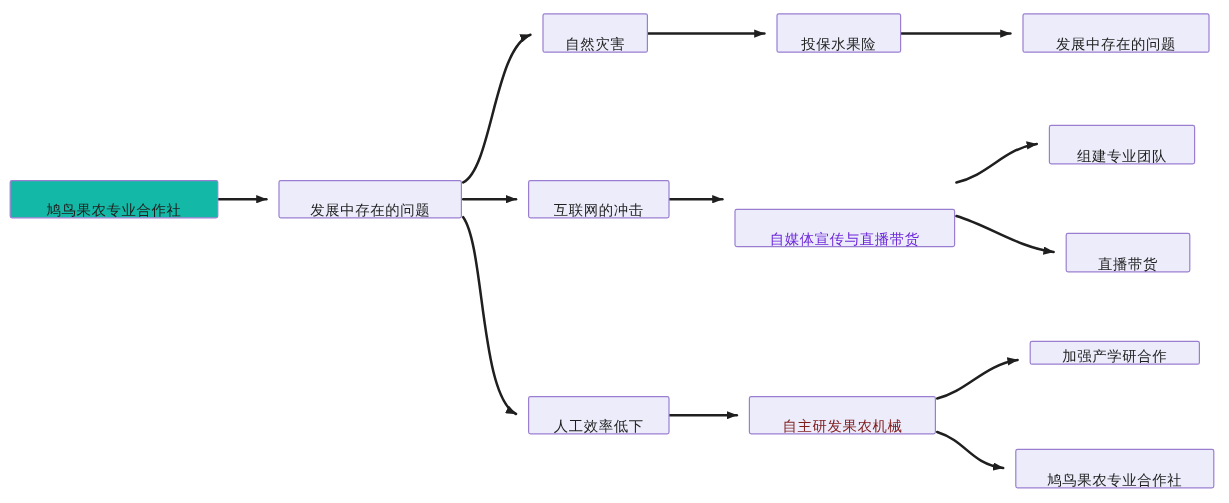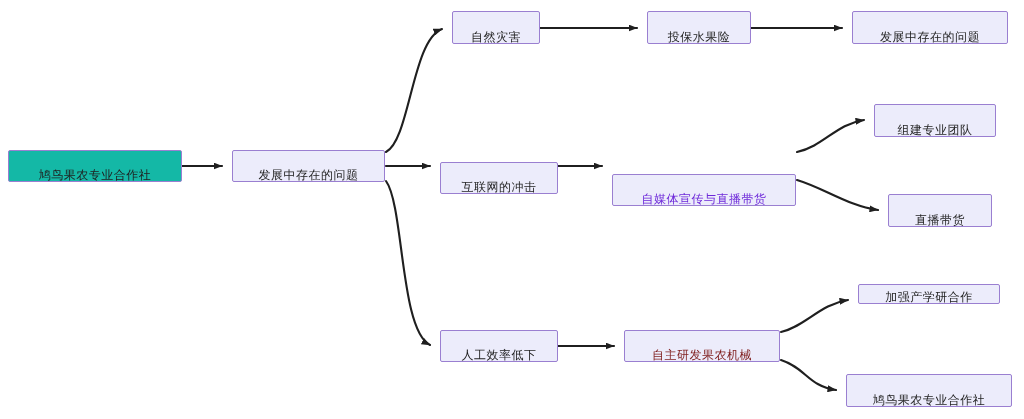--- a/index.html
+++ b/index.html
@@ -80,21 +80,21 @@
       </div>
       <div class="node" style="left: 452px; top: 11px; width: 88px; height: 33px; background: rgb(236, 236, 251); border-color: rgb(154, 127, 209); color: rgb(31, 31, 31);">
         <span class="node-label">自然灾害</span>
       </div>
       <div class="node" style="left: 647px; top: 11px; width: 104px; height: 33px; background: rgb(236, 236, 251); border-color: rgb(154, 127, 209); color: rgb(31, 31, 31);">
         <span class="node-label">投保水果险</span>
       </div>
       <div class="node" style="left: 852px; top: 11px; width: 156px; height: 33px; background: rgb(236, 236, 251); border-color: rgb(154, 127, 209); color: rgb(31, 31, 31);">
         <span class="node-label">发展中存在的问题</span>
       </div>
-      <div class="node" style="left: 440px; top: 150px; width: 118px; height: 32px; background: rgb(236, 236, 251); border-color: rgb(154, 127, 209); color: rgb(31, 31, 31); margin-top: 12px;">
+      <div class="node" style="left: 440px; top: 150px; width: 118px; height: 32px; background: rgb(236, 236, 251); border-color: rgb(154, 127, 209); color: rgb(31, 31, 31);">
         <span class="node-label">互联网的冲击</span>
       </div>
       <div class="node" style="left: 612px; top: 150px; width: 184px; height: 32px; background: rgb(236, 236, 251); border-color: rgb(154, 127, 209); color: #6d28d9; margin-top: 24px;">
         <span class="node-label">自媒体宣传与直播带货</span>
       </div>
       <div class="node" style="left: 874px; top: 104px; width: 122px; height: 33px; background: rgb(236, 236, 251); border-color: rgb(154, 127, 209); color: rgb(31, 31, 31);">
         <span class="node-label">组建专业团队</span>
       </div>
       <div class="node" style="left: 888px; top: 194px; width: 104px; height: 33px; background: rgb(236, 236, 251); border-color: rgb(154, 127, 209); color: rgb(31, 31, 31);">
         <span class="node-label">直播带货</span>

